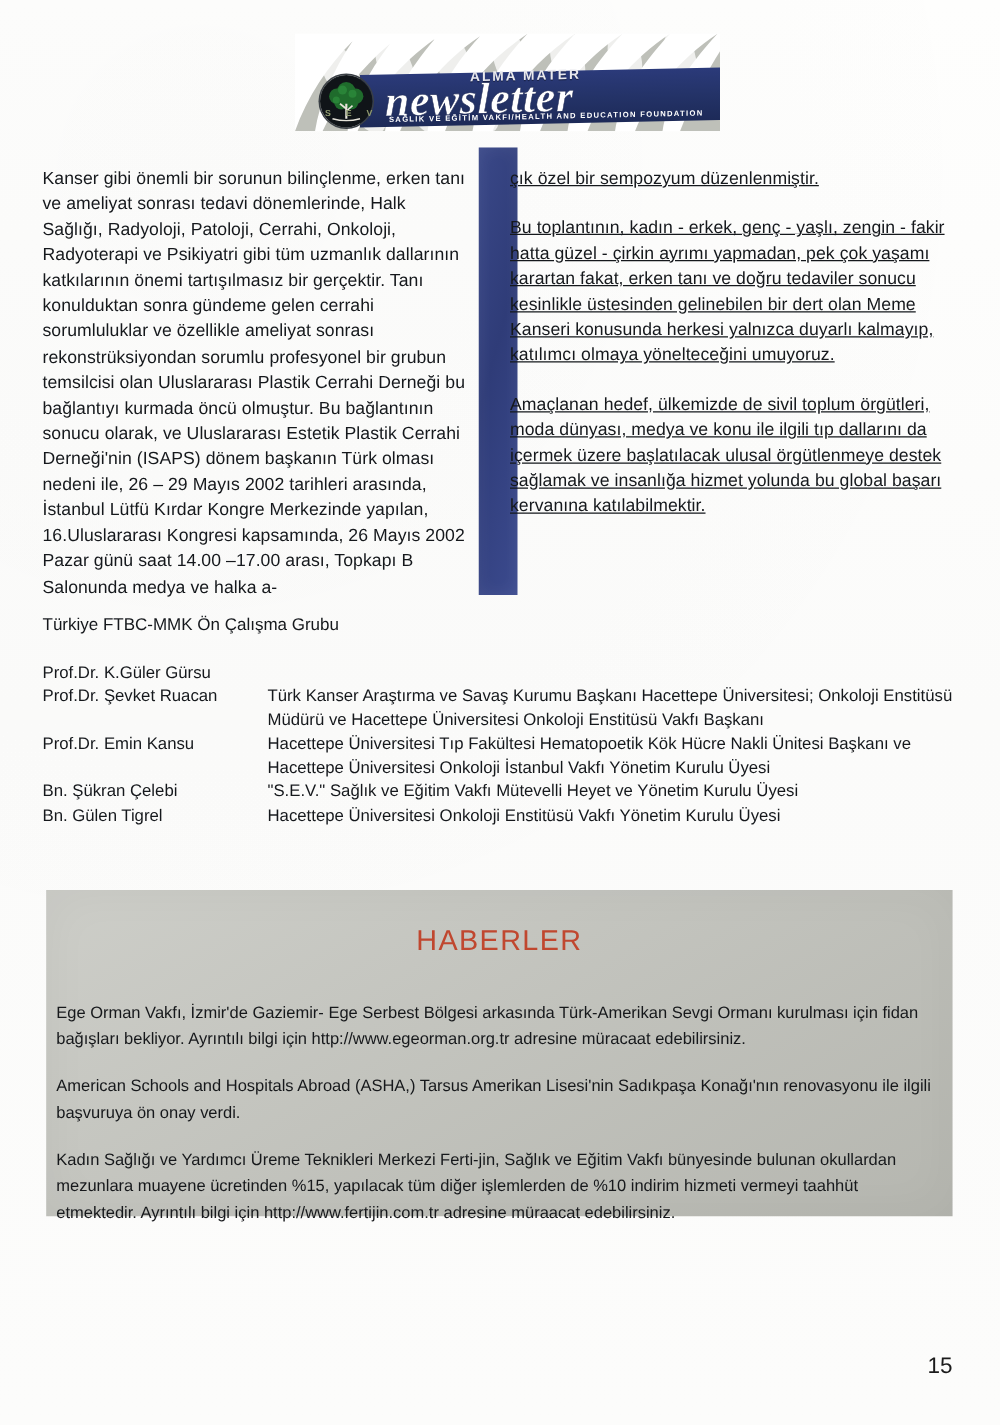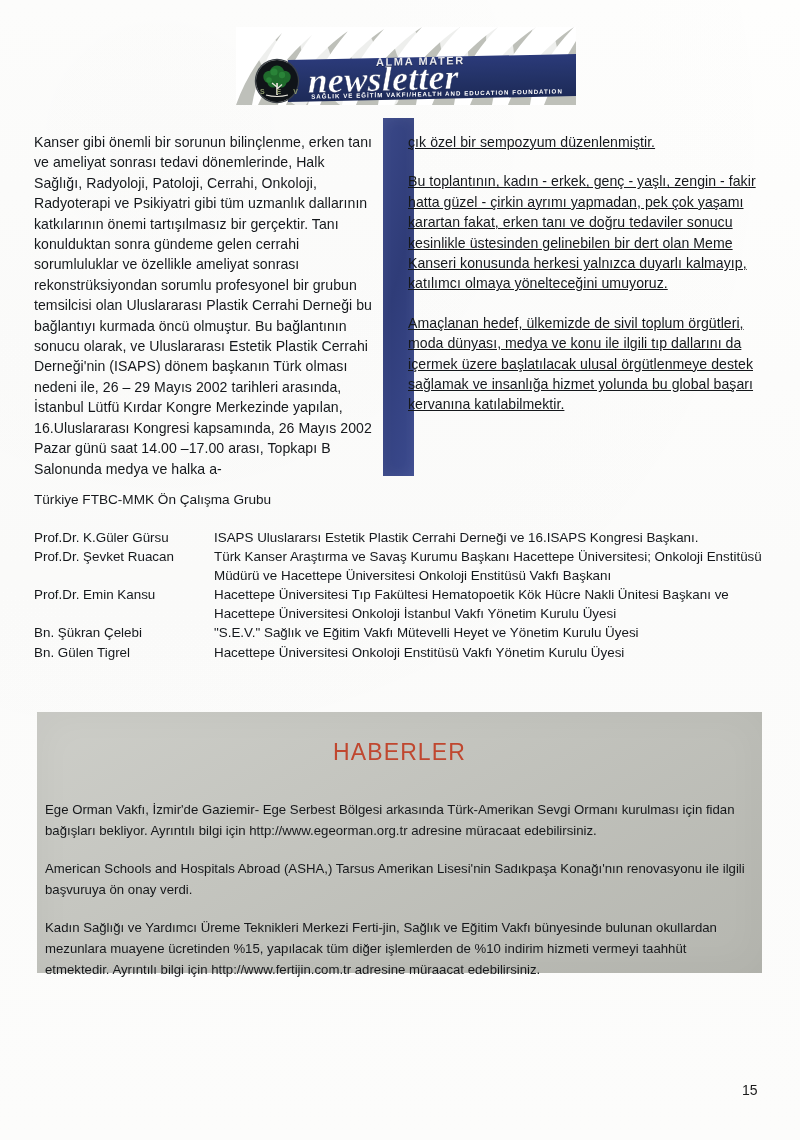--- a/index.html
+++ b/index.html
@@ -209,21 +209,21 @@
     font-size: 13.2px;
     line-height: 20.6px;
     color: #16181b;
   }
   .news-list p { margin: 0 0 18px 0; }
 
   .page-number {
     position: absolute;
     left: 742px;
     top: 1082px;
-    font-size: 14px;
+    font-size: 18px;
     color: #1b1b1b;
     text-align: right;
   }
 </style>
 </head>
 <body>
 
 <div class="page">
 
   <div class="masthead">
@@ -305,21 +305,20 @@
     <p>çık özel bir sempozyum düzenlenmiştir.</p>
     <p>Bu toplantının, kadın - erkek, genç - yaşlı, zengin - fakir hatta güzel - çirkin ayrımı yapmadan, pek çok yaşamı karartan fakat, erken tanı ve doğru tedaviler sonucu kesinlikle üstesinden gelinebilen bir dert olan Meme Kanseri konusunda herkesi yalnızca duyarlı kalmayıp, katılımcı olmaya yönelteceğini umuyoruz.</p>
     <p>Amaçlanan hedef, ülkemizde de sivil toplum örgütleri, moda dünyası, medya ve konu ile ilgili tıp dallarını da içermek üzere başlatılacak ulusal örgütlenmeye destek sağlamak ve insanlığa hizmet yolunda bu global başarı kervanına katılabilmektir.</p>
   </div>
 
   <div class="workgroup-title">Türkiye FTBC-MMK Ön Çalışma Grubu</div>
 
   <div class="people">
     <div class="person-row">
       <div class="person-name">Prof.Dr. K.Güler Gürsu</div>
-      <div class="person-desc">ISAPS Uluslararsı Estetik Plastik Cerrahi Derneği ve 16.ISAPS Kongresi Başkanı.</div>
     </div>
     <div class="person-row">
       <div class="person-name">Prof.Dr. Şevket Ruacan</div>
       <div class="person-desc">Türk Kanser Araştırma ve Savaş Kurumu Başkanı Hacettepe Üniversitesi; Onkoloji Enstitüsü Müdürü ve Hacettepe Üniversitesi Onkoloji Enstitüsü Vakfı Başkanı</div>
     </div>
     <div class="person-row">
       <div class="person-name">Prof.Dr. Emin Kansu</div>
       <div class="person-desc">Hacettepe Üniversitesi Tıp Fakültesi Hematopoetik Kök Hücre Nakli Ünitesi Başkanı ve Hacettepe Üniversitesi Onkoloji İstanbul Vakfı Yönetim Kurulu Üyesi</div>
     </div>
     <div class="person-row">

